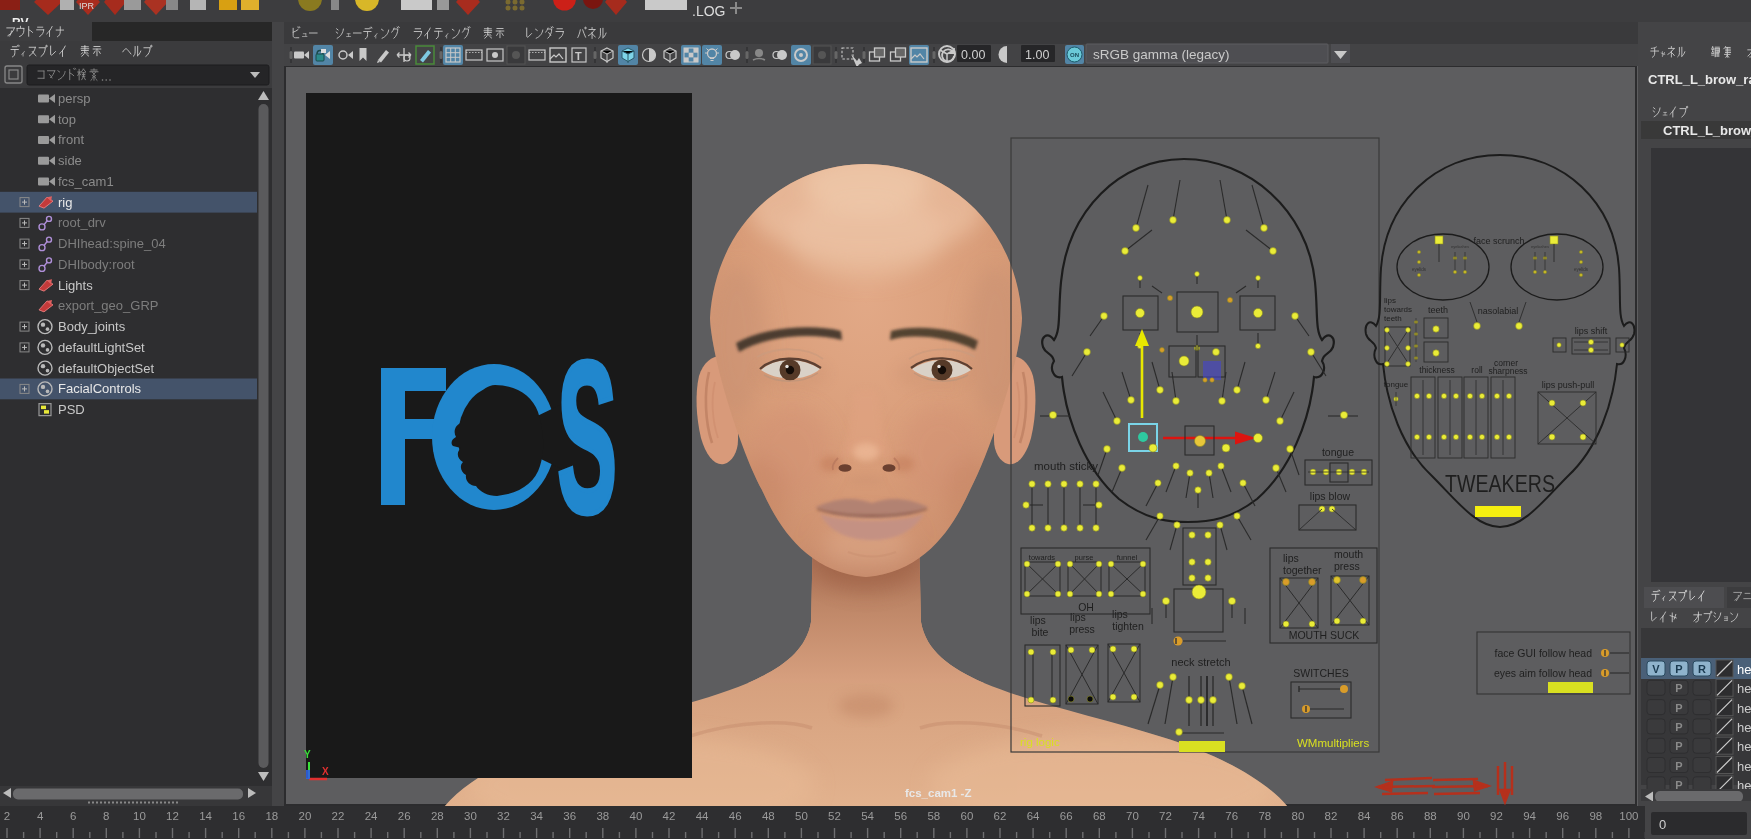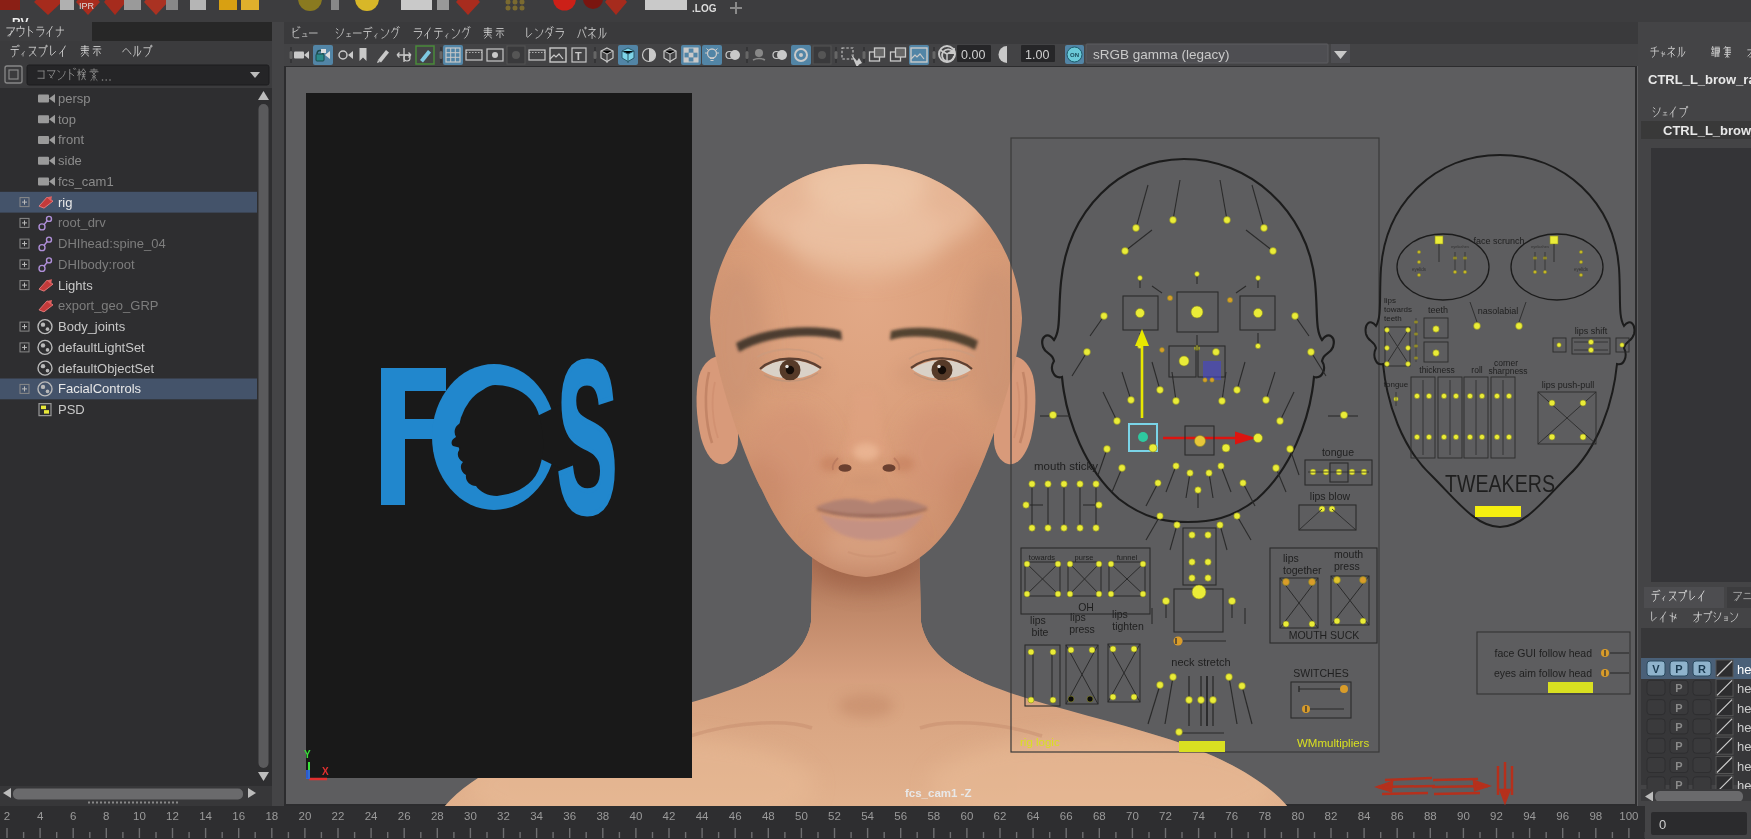--- a/index.html
+++ b/index.html
@@ -50,21 +50,21 @@
 <svg class="abs" style="left:553px;top:0" width="23" height="22">
     <circle cx="11.5" cy="-1" r="11.5" fill="#cc2018"></circle>
   </svg>
 <svg class="abs" style="left:583px;top:0" width="20" height="22">
     <circle cx="10.0" cy="-1" r="10.0" fill="#7a1510"></circle>
   </svg>
 <svg class="abs" style="left:605px;top:0" width="22" height="22">
     <path d="M11.0,-12 L22,2 L11.0,15 L0,2 Z" fill="#a62b1d"></path>
   </svg>
 <div class="abs" style="left:645px;top:-4px;width:42px;height:14px;background:#c9c9c9"></div>
-<div class="abs" style="left:692px;top:3px;color:#ddd;font-size:10px;font-weight:bold">.LOG</div>
+<div class="abs" style="left:692px;top:3px;color:#ddd;font-size:14px;font-weight:normal">.LOG</div>
 <div class="abs" style="left:12px;top:16px;color:#eee;font-size:12px;font-weight:bold">RV</div>
 <div class="abs" style="left:79px;top:1px;color:#ddd;font-size:9px;font-weight:normal">IPR</div>
 <div class="abs" style="left:735px;top:2px;width:2px;height:12px;background:#8a8a8a"></div>
 <div class="abs" style="left:730px;top:7px;width:12px;height:2px;background:#8a8a8a"></div>
 <div class="abs" style="left:0;top:22px;width:272px;height:786px;background:#2e2e30"></div>
 <div class="abs" style="left:0;top:22px;width:272px;height:19px;background:#272727"></div>
 <div class="abs" style="left:0;top:22px;width:92px;height:19px;background:#3d3d3f"></div>
 <svg class="abs" style="left:0;top:0" width="272" height="839">
     <path transform="translate(6.0,25.5) scale(0.0936,0.1200)" d="M8,20 H90 M90,20 C80,45 55,70 20,85 M58,45 C58,62 50,78 36,90" stroke="#cfcfcf" stroke-width="8.0" fill="none" stroke-linecap="round" opacity="1.0" vector-effect="none"></path>
     <path transform="translate(15.8,25.5) scale(0.0936,0.1200)" d="M50,6 L50,20 M14,24 H86 M14,24 L14,46 M86,24 L86,44 C86,66 68,84 40,92" stroke="#cfcfcf" stroke-width="8.0" fill="none" stroke-linecap="round" opacity="1.0" vector-effect="none"></path>

